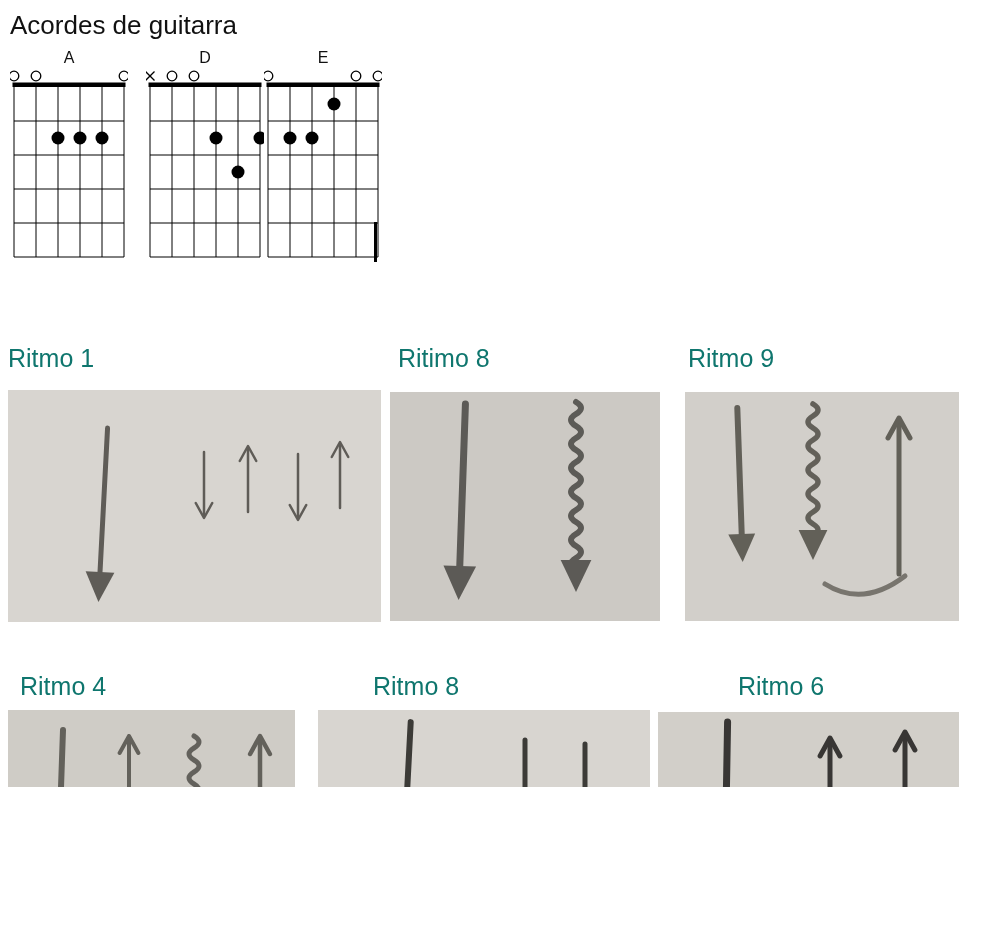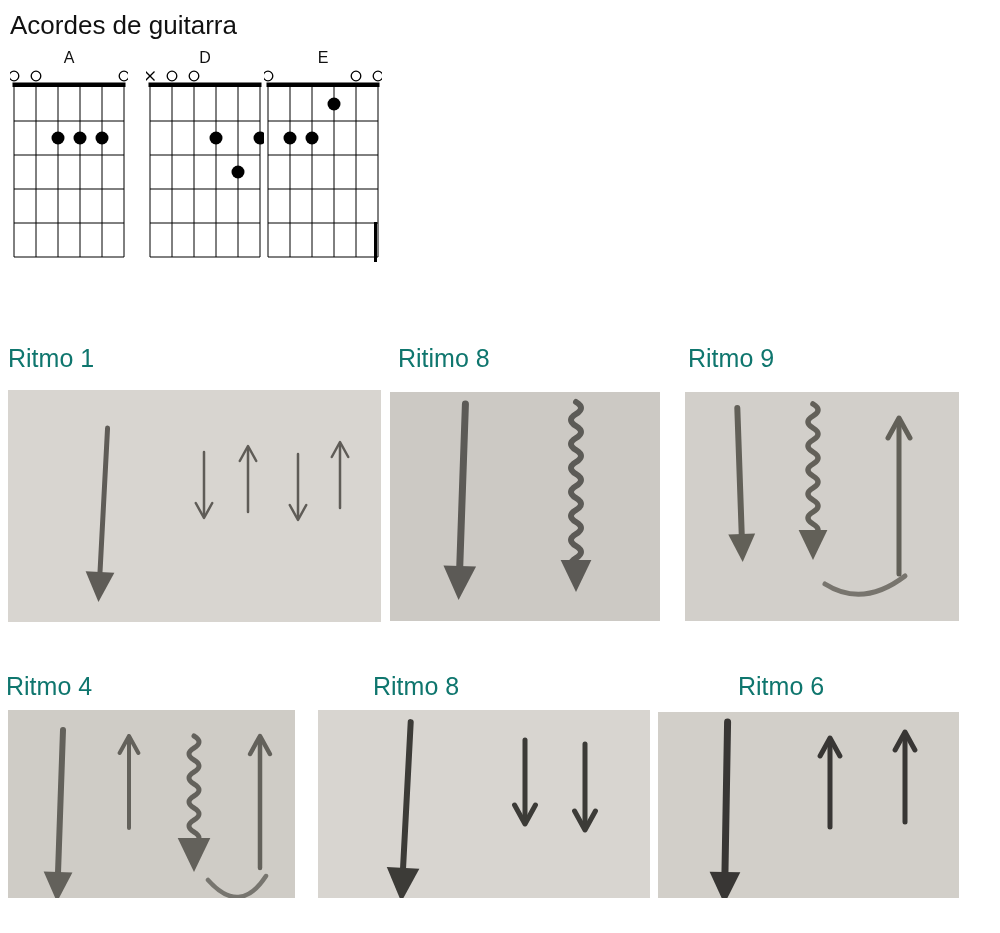--- a/index.html
+++ b/index.html
@@ -1,17 +1,17 @@
 <!DOCTYPE html>
 <html><head>
 <meta charset="utf-8">
 <style>
   * { margin:0; padding:0; box-sizing:border-box; }
   html,body { background:#ffffff; font-family:"Liberation Sans", sans-serif; }
-  .page { position:relative; width:1000px; height:898px; background:#ffffff; overflow:hidden; }
+  .page { position:relative; width:1000px; height:787px; background:#ffffff; overflow:hidden; }
   .title { position:absolute; left:10px; top:10px; font-size:26px; color:#111; }
   .chord { position:absolute; top:48px; width:118px; text-align:center; }
   .chord-name { font-size:16px; color:#111; height:19px; line-height:19px; }
   .chord-grid { display:block; }
   .cursor { position:absolute; left:374px; top:222px; width:2.5px; height:40px; background:#000; }
   .rlabel { position:absolute; font-size:25px; color:#0f766e; white-space:nowrap; }
   .rpanel { position:absolute; }
   .rpanel svg { display:block; }
 </style>
 </head>
@@ -144,21 +144,21 @@
           <polygon points="113.6,138 142.4,138 128,168" fill="#59574f"></polygon>
         </g>
         <g opacity="0.92">
           <line x1="214" y1="182" x2="214" y2="29" stroke="#59574f" stroke-width="5" stroke-linecap="round"></line>
           <path d="M203 46 L214 26 L225 46" fill="none" stroke="#59574f" stroke-width="5" stroke-linecap="round" stroke-linejoin="round"></path>
         </g>
         <path d="M140 192 Q178 216 220 184" fill="none" stroke="#59574f" stroke-width="5" stroke-linecap="round" opacity="0.75"></path>
       </svg>
     </div>
 
-  <div class="rlabel" style="left:6px;top:672px">Ritmo 4</div>
+  <div class="rlabel" style="left:20px;top:672px">Ritmo 4</div>
   <div class="rlabel" style="left:373px;top:672px">Ritmo 8</div>
   <div class="rlabel" style="left:738px;top:672px">Ritmo 6</div>
 
   <div class="rpanel" style="left: 8px; top: 710px; width: 287px; height: 214px; background: rgb(207, 204, 198);">
       <svg width="100%" height="100%" viewBox="0 0 287 214">
         <g opacity="0.92" transform="rotate(2 52 106)">
           <line x1="52" y1="20" x2="52" y2="174" stroke="#5a5852" stroke-width="6" stroke-linecap="round"></line>
           <polygon points="37.6,162 66.4,162 52,192" fill="#5a5852"></polygon>
         </g>
         <g opacity="0.92">

